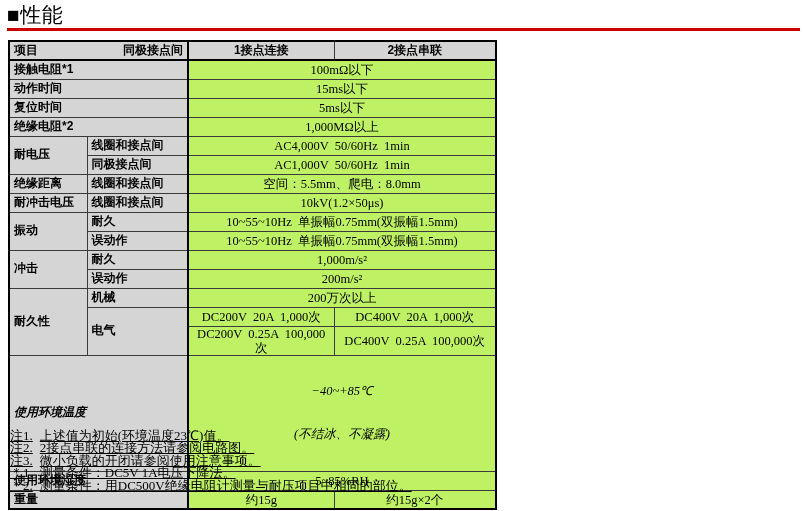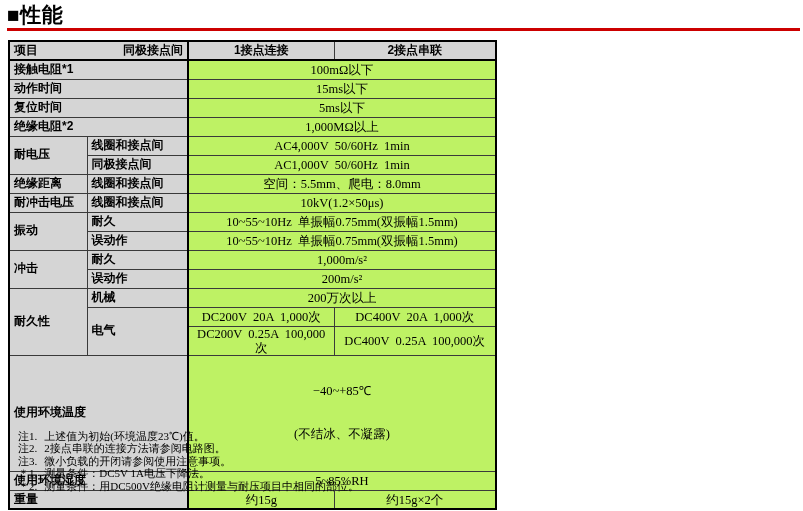--- a/index.html
+++ b/index.html
@@ -4,21 +4,21 @@
 <style>
   :root { --red:#cc0000; --gray:#d5d5d5; }
   * { box-sizing: border-box; }
   html,body { margin:0; padding:0; }
   body {
     width:803px; height:511px; background:#ffffff; position:relative;
     font-family:"Liberation Sans", sans-serif; color:#000;
   }
   .title {
     position:absolute; left:7px; top:1px; margin:0;
-    font-size:21px; font-weight:bold; letter-spacing:0.5px;
+    font-size:21px; font-weight:normal; letter-spacing:0.5px;
     font-family:"Liberation Sans", sans-serif;
   }
   .red-rule {
     position:absolute; left:7px; top:28px; width:793px; height:3px;
     background:var(--red);
   }
   table.spec {
     position:absolute; left:8px; top:40px; width:487px;
     border-collapse:collapse; table-layout:fixed;
     border:2px solid #000;
@@ -33,25 +33,25 @@
   .spec th, .spec .lbl, .spec .sub {
     background:var(--gray); font-weight:bold; font-size:12px; text-align:left;
     font-family:"Liberation Sans", sans-serif;
   }
   .spec th.chead { text-align:center;margin-left:36px; }
   .split .right { float:right; }
   .spec .val {
     background:#bef264; font-weight:normal; font-size:12.5px; text-align:center;
     font-family:"Liberation Serif", serif; white-space:pre-wrap;
   }
-  tr.tall td { height:38px; }
+  tr.tall td { height:38px;font-style:italic; }
   .val .line { line-height:1.25; }
   .notes {
-    position:absolute; left:18px; top:430px;
-    font-family:"Liberation Serif", serif; font-size:11px; line-height:12.4px;
+    position:absolute; left:10px; top:430px;
+    font-family:"Liberation Serif", serif; font-size:13px; line-height:12.4px;text-decoration:underline;
   }
   .note-label { margin-right:7px; }
 </style>
 </head>
 <body>
 
 <div>
 
   <h1 class="title">■性能</h1>
   <div class="red-rule"></div>

